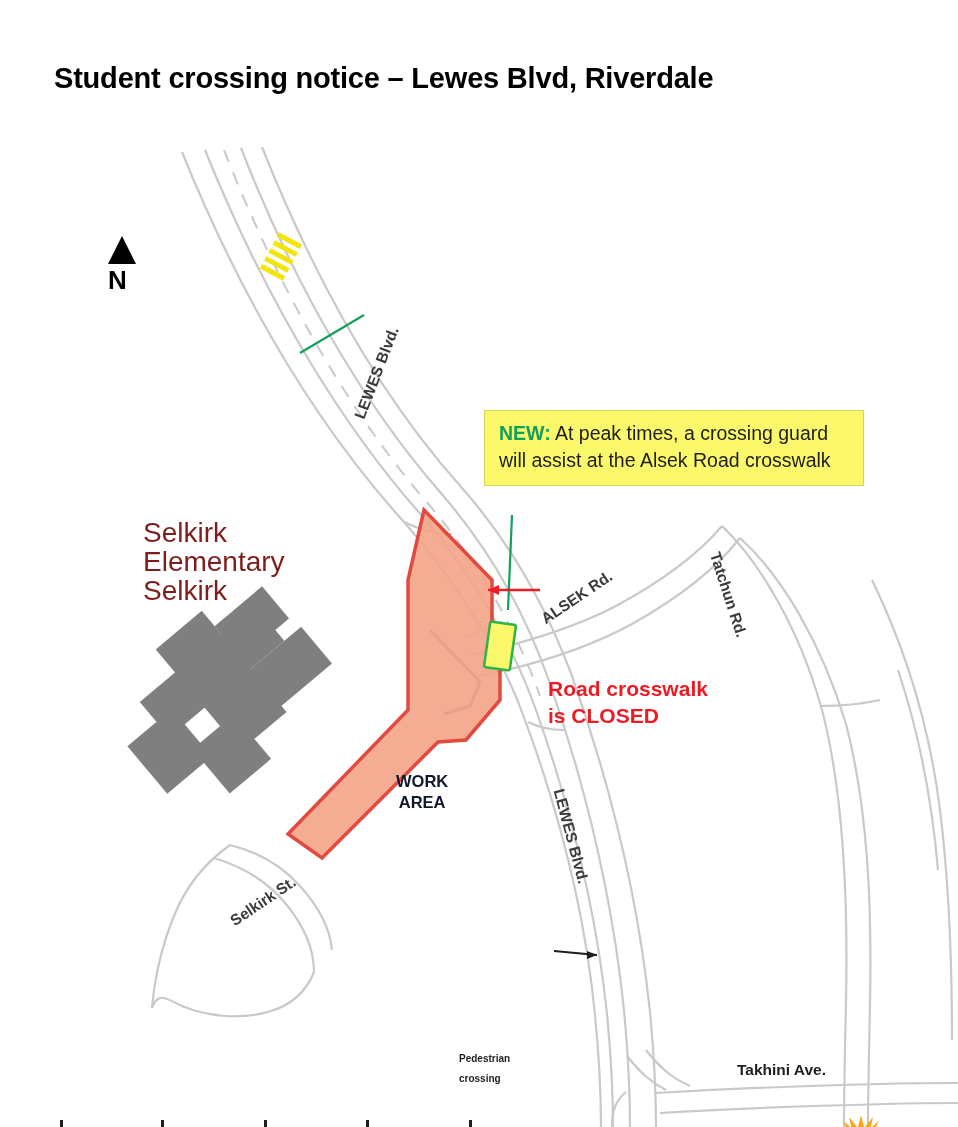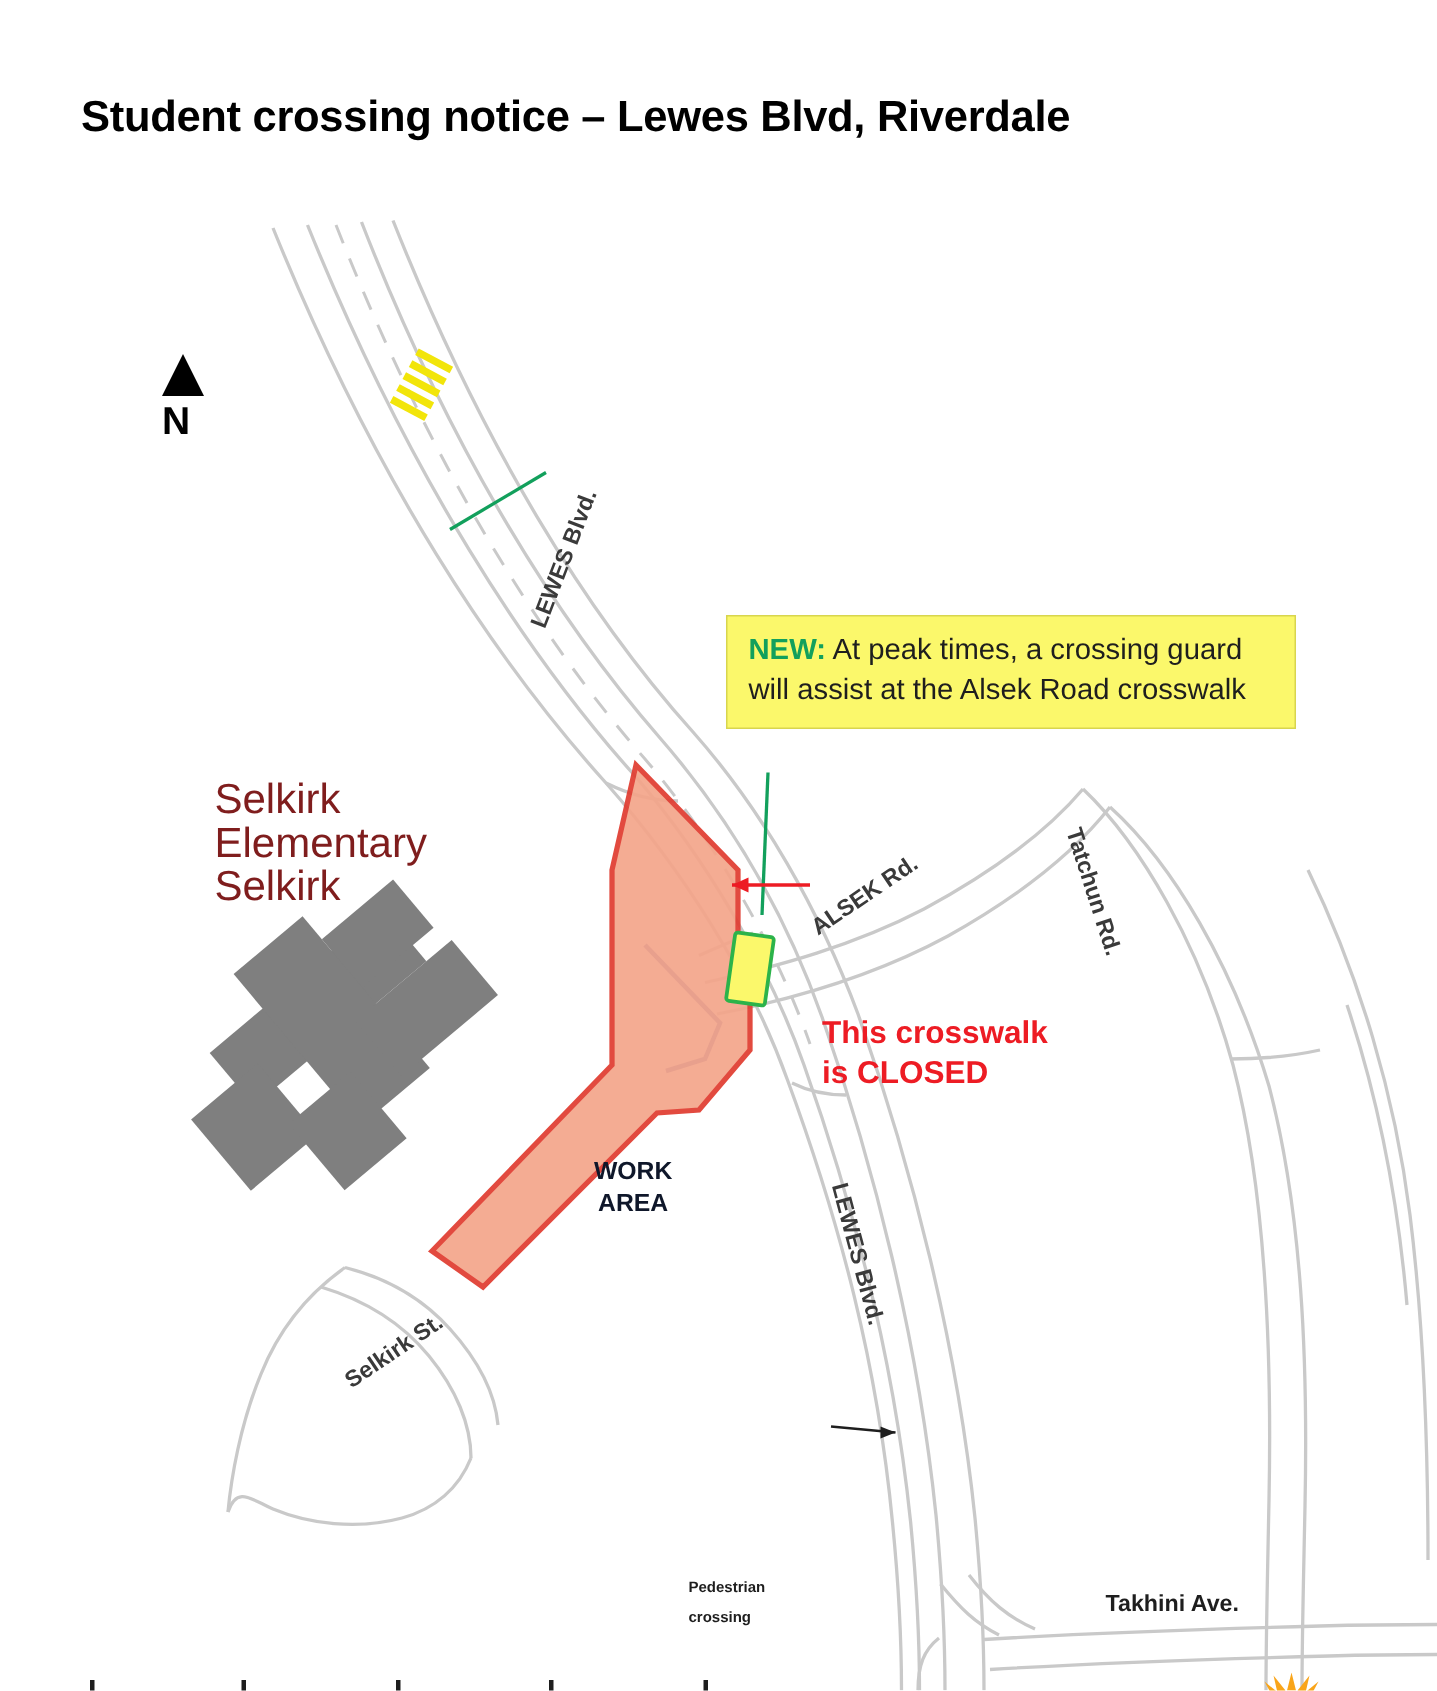--- a/index.html
+++ b/index.html
@@ -245,21 +245,21 @@
     <span class="new-word">NEW:</span><span> At peak times, a crossing guard will assist at the Alsek Road crosswalk</span>
   </div>
 
   <div class="overlay-text" id="school-label">
     <div>Selkirk</div>
     <div>Elementary</div>
     <div>Selkirk</div>
   </div>
 
   <div class="overlay-text" id="closed-label">
-    <div>This crosswalk</div>
+    <div>Road crosswalk</div>
     <div>is CLOSED</div>
   </div>
 
   <div class="overlay-text" id="work-area-label">
     <div>WORK</div>
     <div>AREA</div>
   </div>
 
   <div class="overlay-text" id="ped-label">
     <div>Pedestrian</div>

